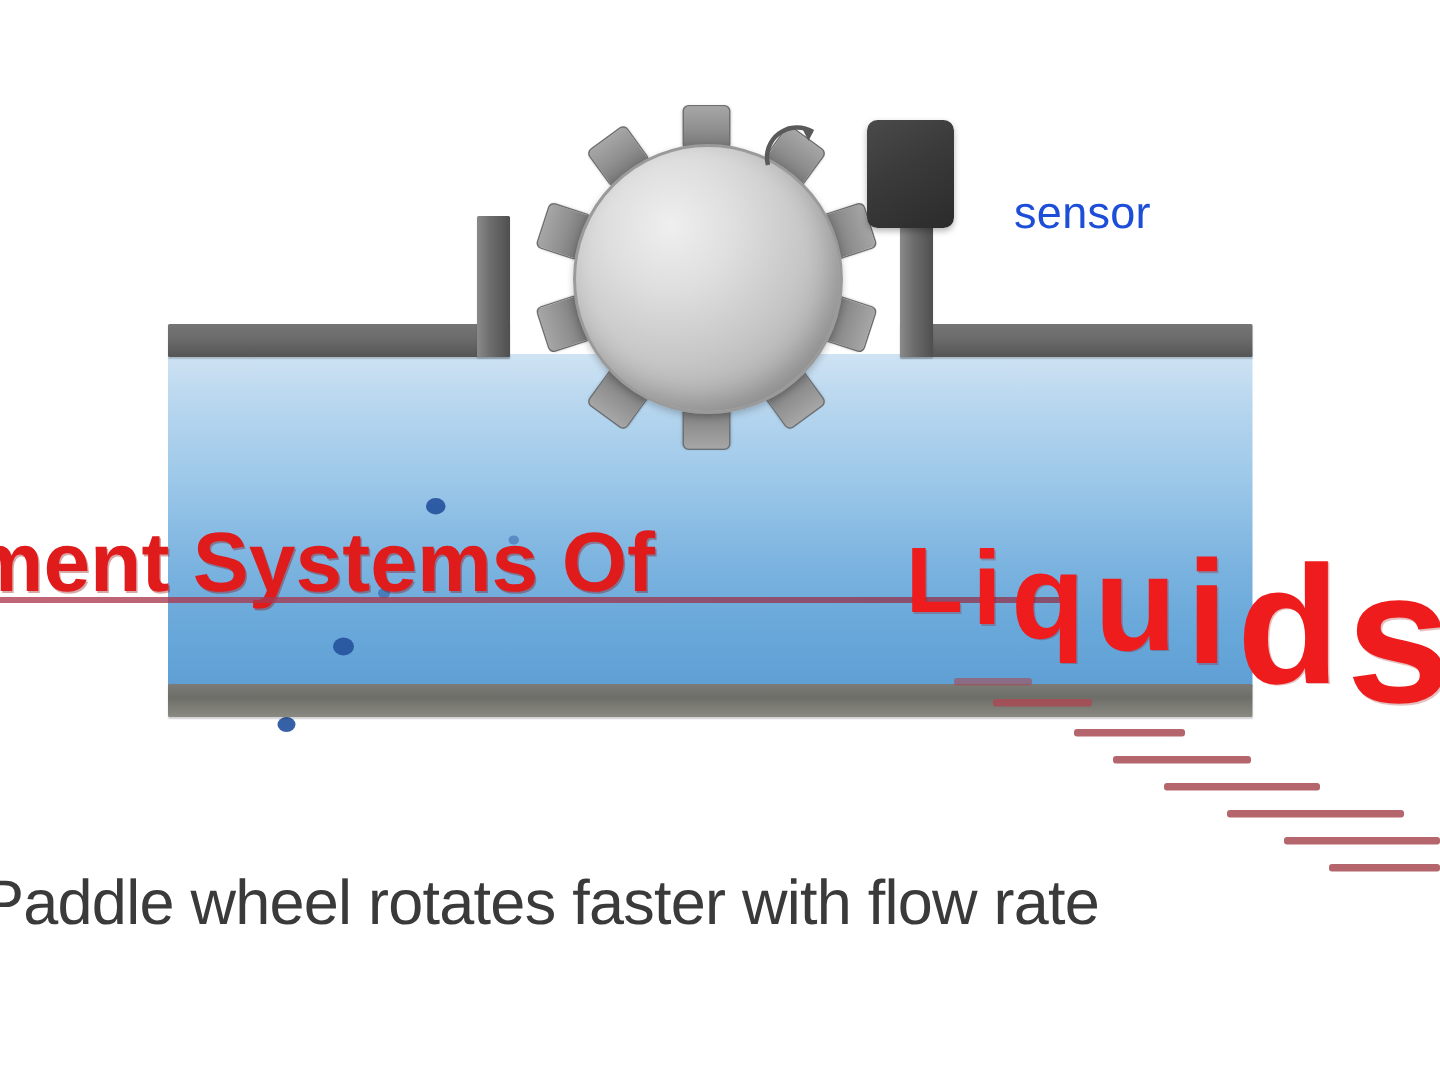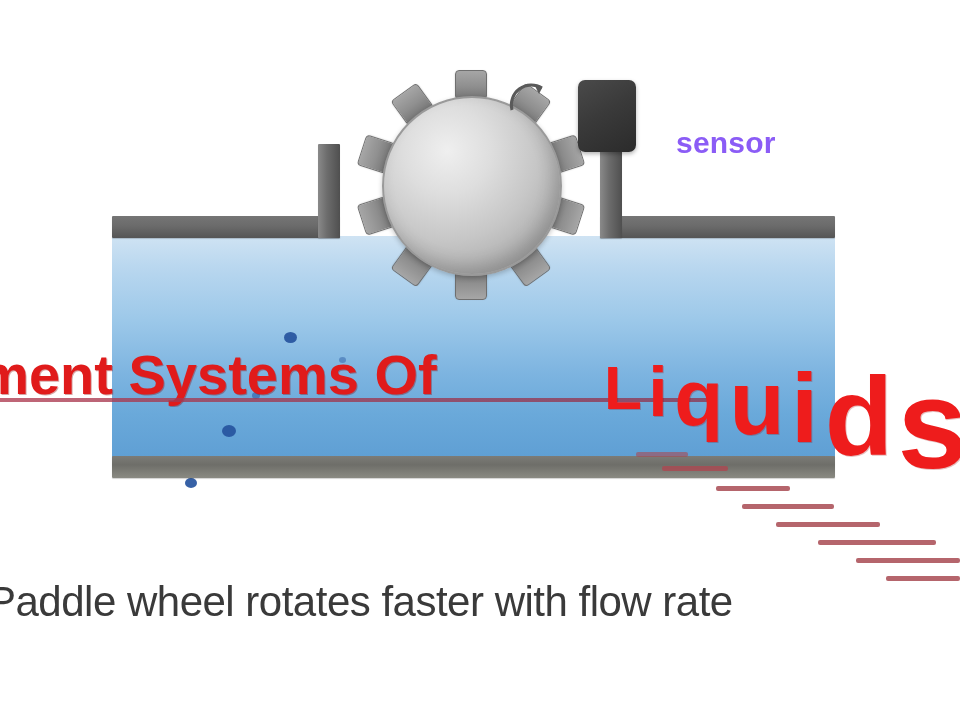--- a/index.html
+++ b/index.html
@@ -37,22 +37,22 @@
   #hub{position:absolute;left:22px;top:22px;width:176px;height:176px;border-radius:50%;
        background:radial-gradient(circle at 36% 30%, #efefef 0%, #dedede 26%, #c6c6c6 54%, #ababab 78%, #909090 100%);
        border:2px solid #9a9a9a;
        box-shadow:inset -6px -8px 16px rgba(0,0,0,.16), 0 2px 5px rgba(0,0,0,.22);}
   #rot-arrow{position:absolute;left:148px;top:6px;width:44px;height:40px;}
 
   
   #sensor-body{position:absolute;left:578px;top:80px;width:58px;height:72px;border-radius:7px;
                background:linear-gradient(150deg,#4a4a4a 0%,#3a3a3a 45%,#2b2b2b 100%);
                box-shadow:0 2px 4px rgba(0,0,0,.3);}
-  #sensor-label{position:absolute;left:676px;top:126px;font-size:30px;font-weight:700;
-                color:#8b5cf6;letter-spacing:.2px;}
+  #sensor-label{position:absolute;left:676px;top:126px;font-size:30px;font-weight:400;
+                color:#1d4ed8;letter-spacing:.2px;}
 
   
   .bubble{position:absolute;border-radius:50%;background:#26549e;opacity:.92;}
 
   
   #title-row{position:absolute;left:-52px;top:342px;white-space:nowrap;
              font-size:56px;font-weight:700;color:#e01b1b;
              text-shadow:1px 1px 0 rgba(140,0,0,.35);}
   #title-rule{position:absolute;left:-52px;top:398px;width:760px;height:4px;
               background:linear-gradient(90deg,#b03a50,#8e3550);opacity:.78;}

